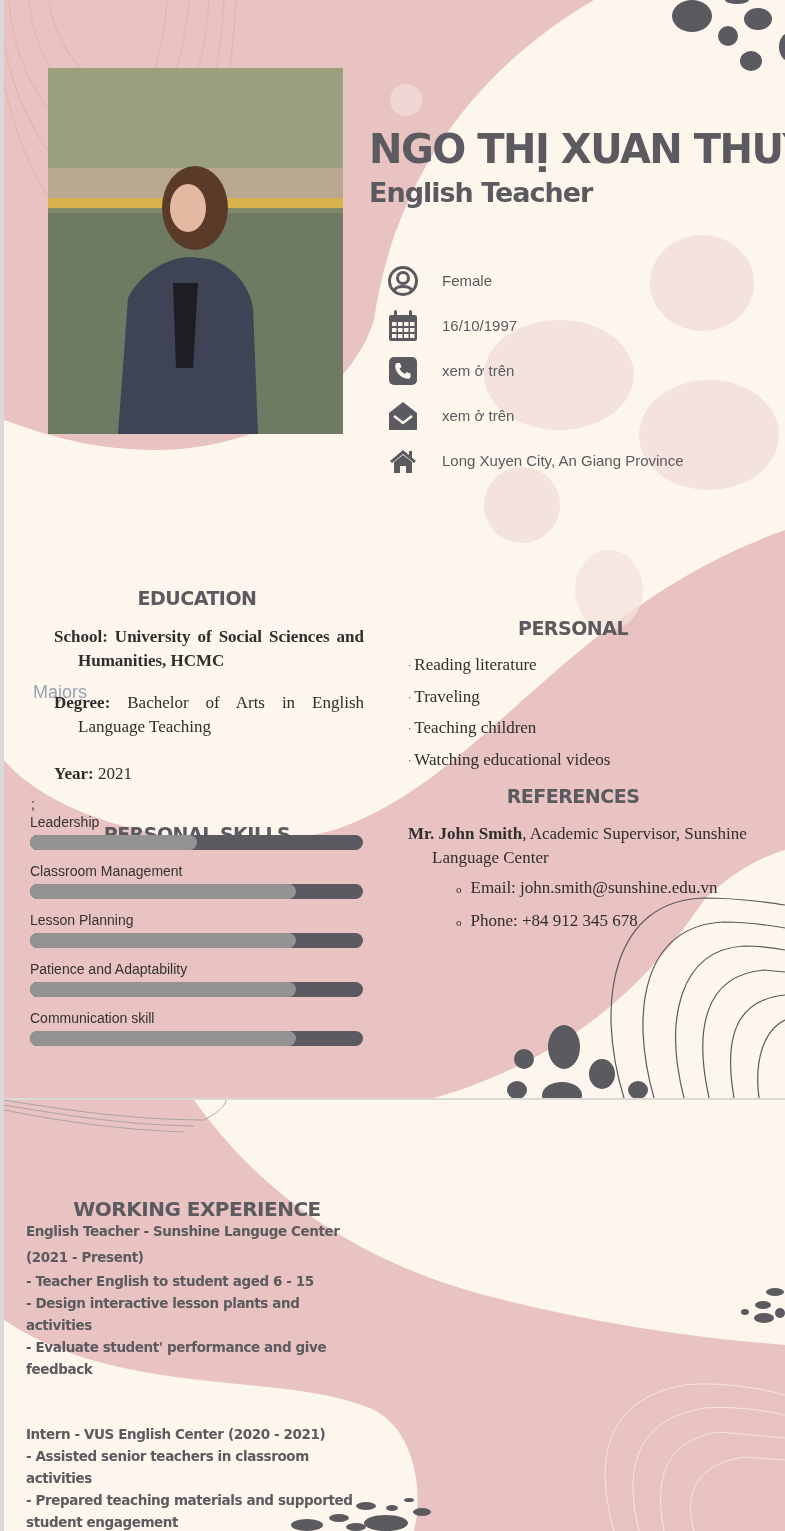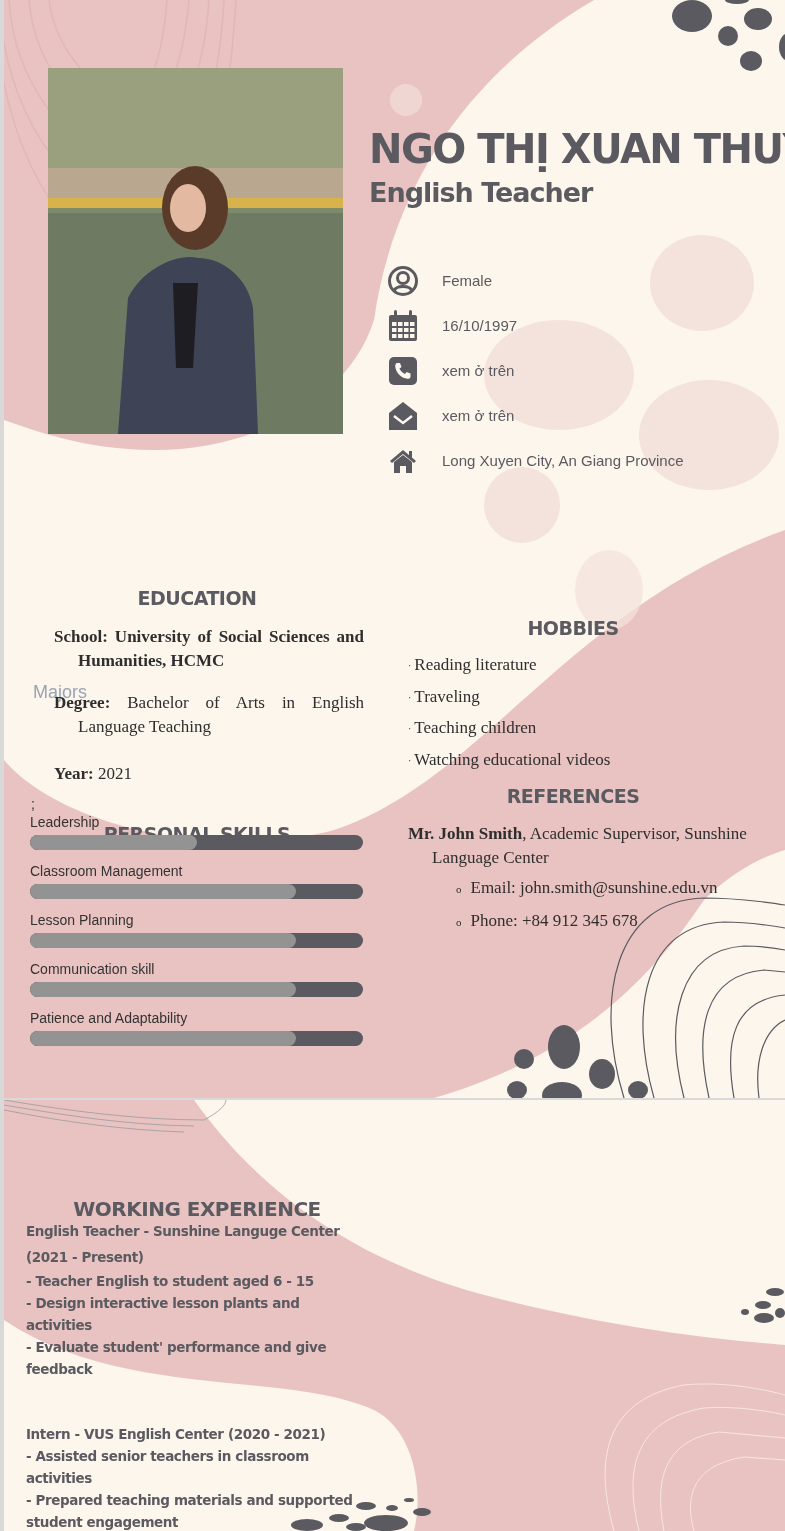--- a/index.html
+++ b/index.html
@@ -213,34 +213,34 @@
           <div class="fill" style="width:80%;"></div>
         </div>
     </div>
     <div class="skill">
       <div class="lbl">Lesson Planning</div>
       <div class="bar">
           <div class="fill" style="width:80%;"></div>
         </div>
     </div>
     <div class="skill">
+      <div class="lbl">Patience and Adaptability</div>
+      <div class="bar">
+          <div class="fill" style="width:80%;"></div>
+        </div>
+    </div>
+    <div class="skill">
       <div class="lbl">Communication skill</div>
       <div class="bar">
           <div class="fill" style="width:80%;"></div>
         </div>
     </div>
-    <div class="skill">
-      <div class="lbl">Patience and Adaptability</div>
-      <div class="bar">
-          <div class="fill" style="width:80%;"></div>
-        </div>
-    </div>
-  </div>
-
-  <div class="heading" style="left:404px; top:617px; width:330px;">HOBBIES</div>
+  </div>
+
+  <div class="heading" style="left:404px; top:617px; width:330px;">PERSONAL</div>
   <ul class="hobbies serif">
     <li><span class="dot">·</span><span>Reading literature</span></li>
     <li><span class="dot">·</span><span>Traveling</span></li>
     <li><span class="dot">·</span><span>Teaching children</span></li>
     <li><span class="dot">·</span><span>Watching educational videos</span></li>
   </ul>
 
   <div class="heading" style="left:404px; top:785px; width:330px;">REFERENCES</div>
   <div class="refs serif">
     <p class="main"><b>Mr. John Smith</b><span>, Academic Supervisor, Sunshine Language Center</span></p>

